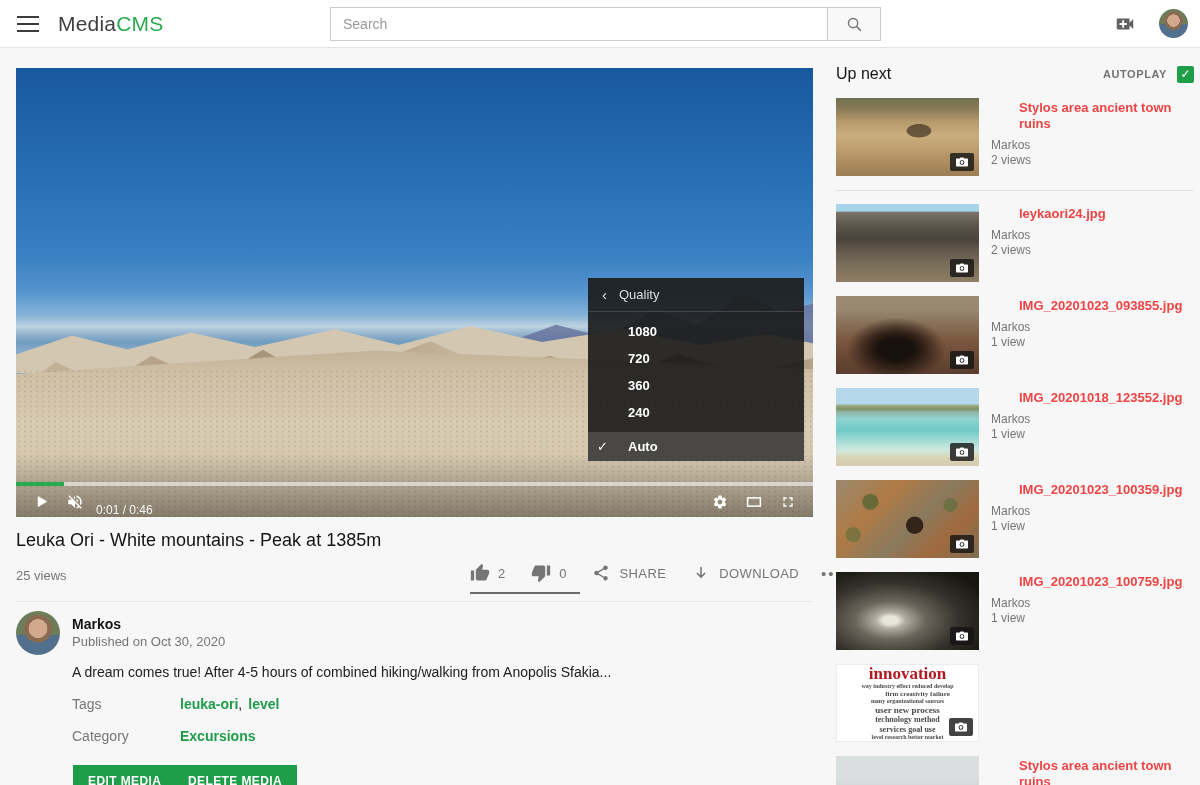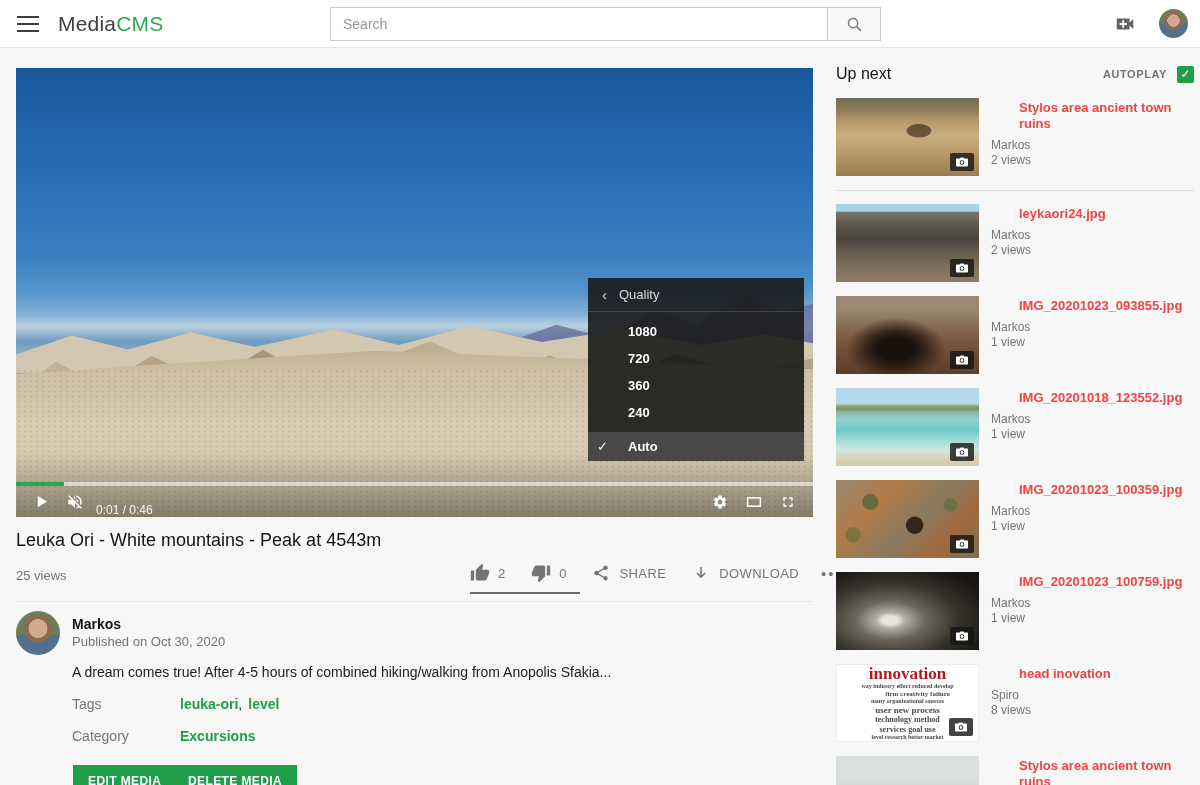--- a/index.html
+++ b/index.html
@@ -240,21 +240,21 @@
         </div>
         <div class="ctrl-btn">
           <svg width="16" height="16" viewBox="0 0 24 24">
             <path fill="#fff" d="M7 14H5v5h5v-2H7v-3zm-2-4h2V7h3V5H5v5zm12 7h-3v2h5v-5h-2v3zM14 5v2h3v3h2V5h-5z"></path>
           </svg>
         </div>
       </div>
     </div>
   </div>
 
-  <div class="v-title">Leuka Ori - White mountains - Peak at 4543m</div>
+  <div class="v-title">Leuka Ori - White mountains - Peak at 1385m</div>
   <div class="v-views">25 views</div>
 
   <div class="actions">
     <div class="act-group">
       <svg width="20" height="20" viewBox="0 0 24 24">
         <path fill="#757575" d="M1 21h4V9H1v12zM23 10c0-1.1-.9-2-2-2h-6.31l.95-4.57.03-.32c0-.41-.17-.79-.44-1.06L14.17 1 7.59 7.59C7.22 7.95 7 8.45 7 9v10c0 1.1.9 2 2 2h9c.83 0 1.54-.5 1.84-1.22l3.02-7.05c.09-.23.14-.47.14-.73v-2z"></path>
       </svg>
       <span class="act-count">2</span>
     </div>
     <div class="gap24"></div>
@@ -423,25 +423,20 @@
               <div class="wc-line" style="font-size: 6px;">level research better market</div>
             </div>
       <div class="cam-badge">
         <svg width="12" height="10" viewBox="0 0 24 20">
           <path d="M9 1 7.5 3H2c-1.1 0-2 .9-2 2v12c0 1.1.9 2 2 2h20c1.1 0 2-.9 2-2V5c0-1.1-.9-2-2-2h-5.5L15 1H9z" fill="#fff"></path>
           <circle cx="12" cy="11" r="4.6" fill="#141414"></circle>
           <circle cx="12" cy="11" r="2.9" fill="#fff"></circle>
         </svg>
       </div>
     </div>
-    <div class="upnext-info">
-      <div class="upnext-title">head inovation</div>
-      <div class="upnext-author">Spiro</div>
-      <div class="upnext-views">8 views</div>
-    </div>
   </div>
 
   <div class="upnext-item">
     <div class="upnext-thumb thumb-misty">
       
     </div>
     <div class="upnext-info">
       <div class="upnext-title">Stylos area ancient town ruins</div>
 
     </div>

